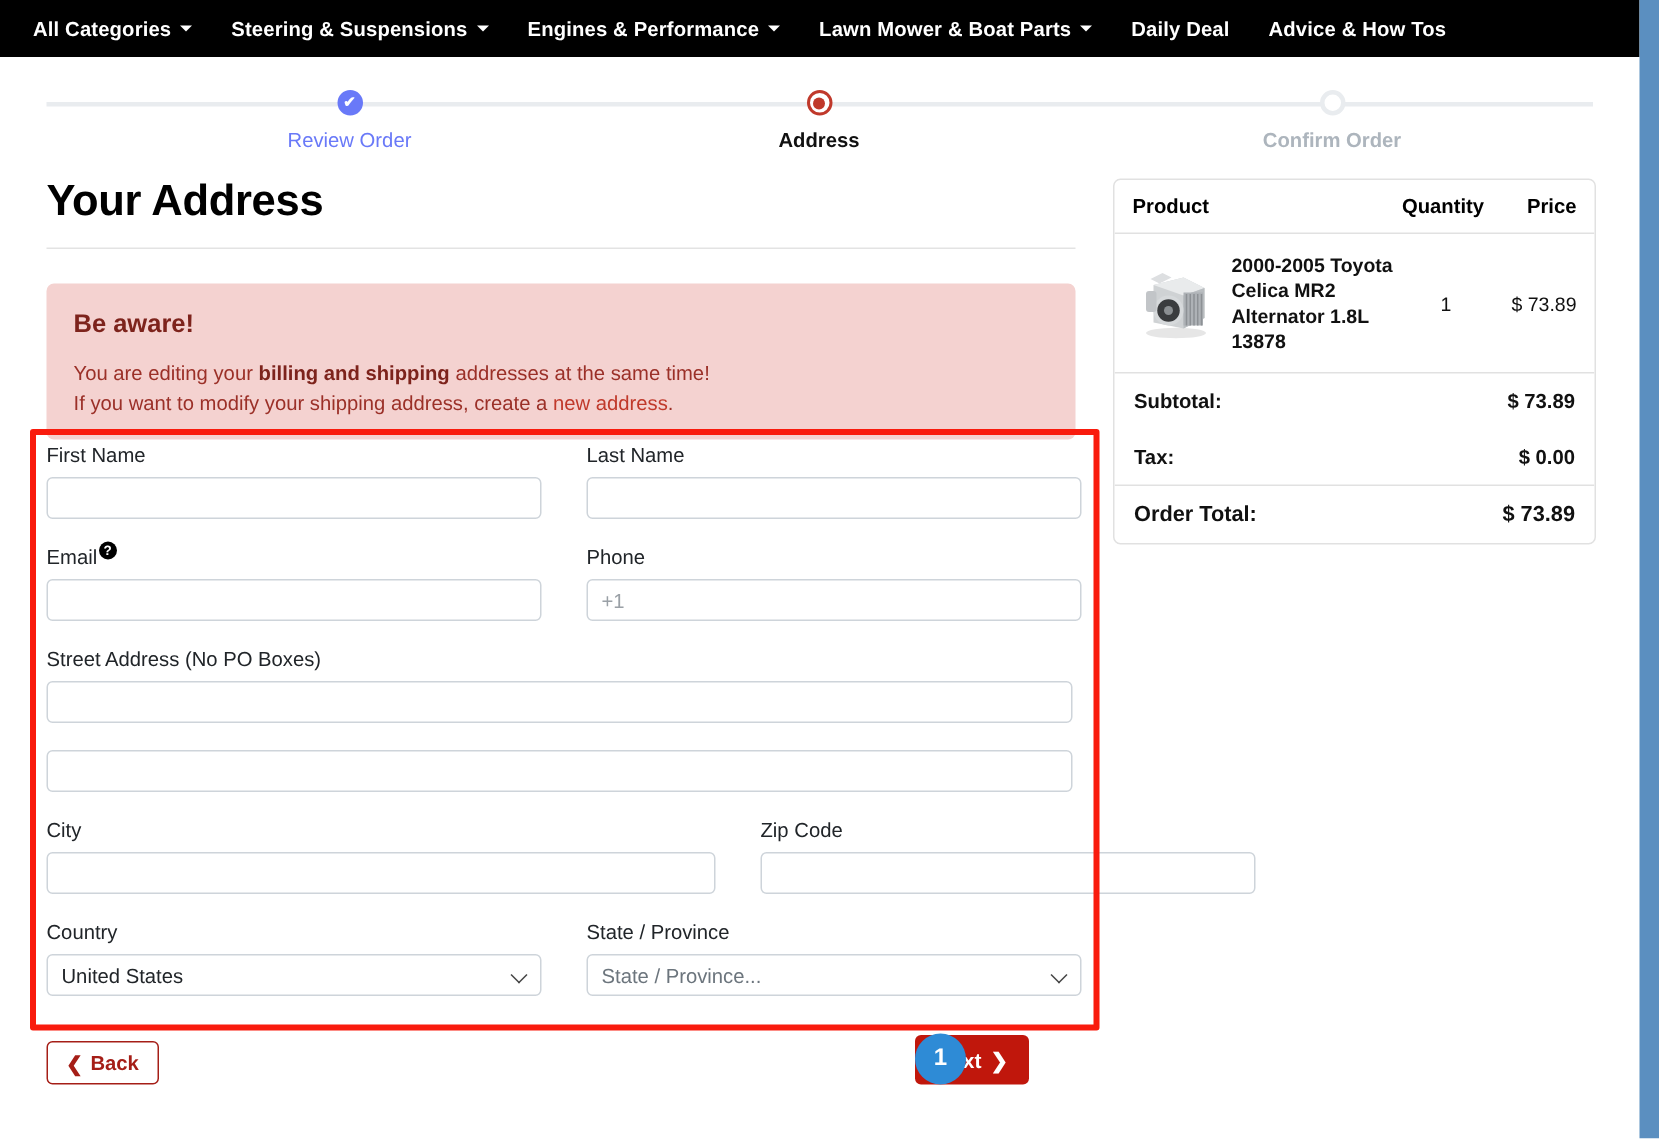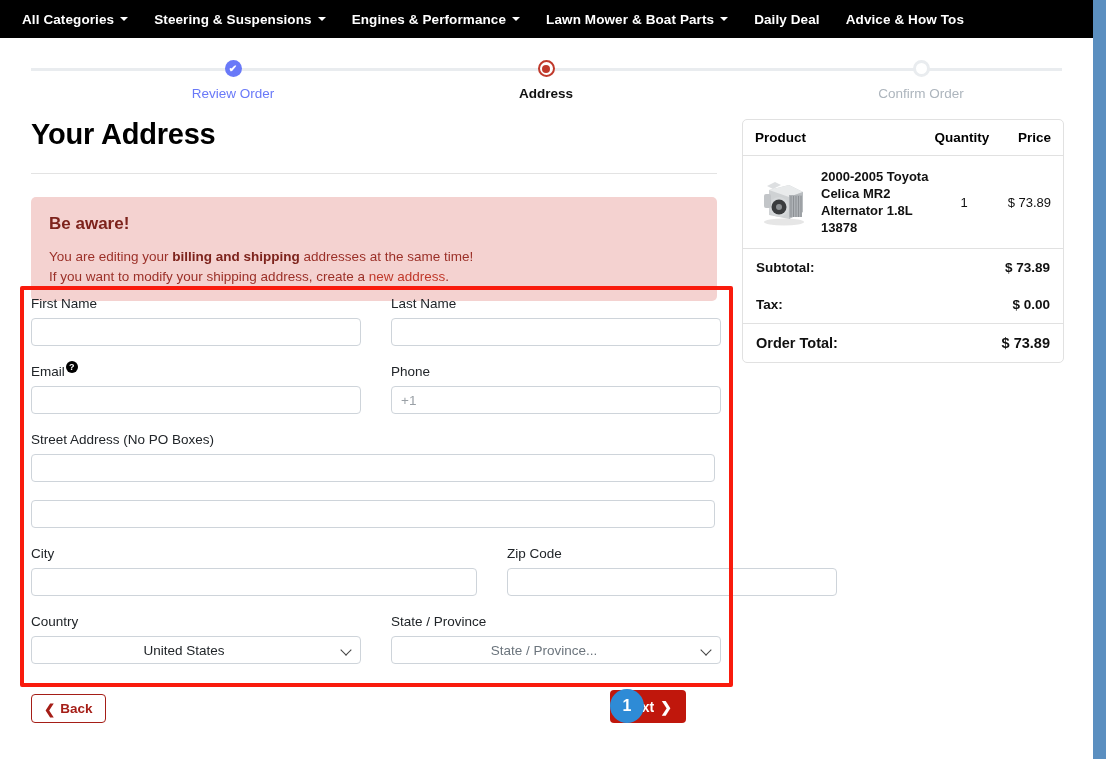--- a/index.html
+++ b/index.html
@@ -72,21 +72,21 @@
     background: #e9ecef;
   }
   .step {
     position: absolute;
     top: 0;
     width: 200px;
     text-align: center;
   }
   .step-1 { left: 102px; }
   .step-2 { left: 415px; }
-  .step-3 { left: 790px; }
+  .step-3 { left: 757px; font-weight: bold; }
 
   .step-marker {
     width: 17px; height: 17px;
     border-radius: 50%;
     margin: 4px auto 0;
     position: relative;
     display: flex;
     align-items: center;
     justify-content: center;
   }
@@ -124,21 +124,21 @@
   .left-col {
     position: absolute;
     top: 118px; left: 31px;
     width: 686px;
   }
   .page-title {
     font-size: 29px;
     font-weight: 700;
     color: #000;
     margin: 0;
-    padding-bottom: 22px;
+    padding-bottom: 14px;
     border-bottom: 1px solid #e3e3e3;
     letter-spacing: -.2px;
   }
 
   .alert {
     margin-top: 23px;
     background: #f4d2d0;
     color: #842029;
     border-radius: 5px;
     padding: 17px 18px 20px 18px;
@@ -222,26 +222,25 @@
   .sel {
     display: block;
     width: 100%;
     height: 28px;
     border: 1px solid #ced4da;
     border-radius: 4px;
     background: #fff;
     font-size: 13.5px;
     font-family: "Liberation Sans", sans-serif;
     color: #212529;
-    padding: 0 26px 0 2px;
+    padding: 0 26px 0 9px;
     -webkit-appearance: none;
     appearance: none;
     outline: none;
     cursor: pointer;
-    text-align: center;
   }
   .sel.placeholder-text { color: #6c757d; }
   .chev {
     position: absolute;
     right: 11px; top: 10px;
     width: 8px; height: 8px;
     border-right: 1.6px solid #444;
     border-bottom: 1.6px solid #444;
     transform: rotate(45deg);
     pointer-events: none;

